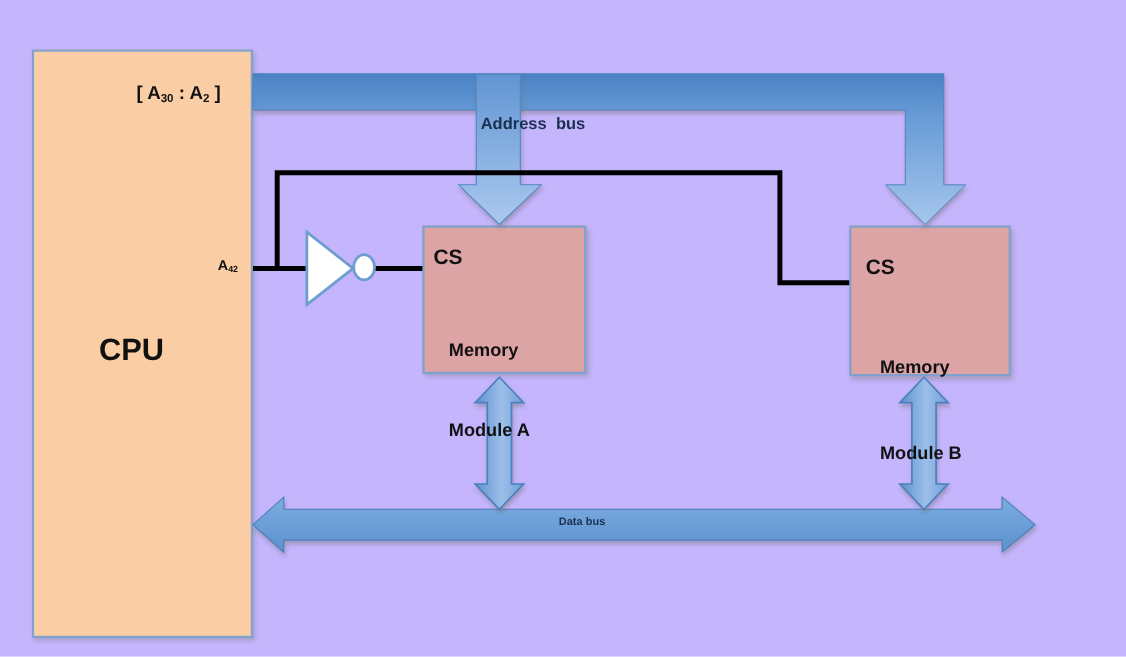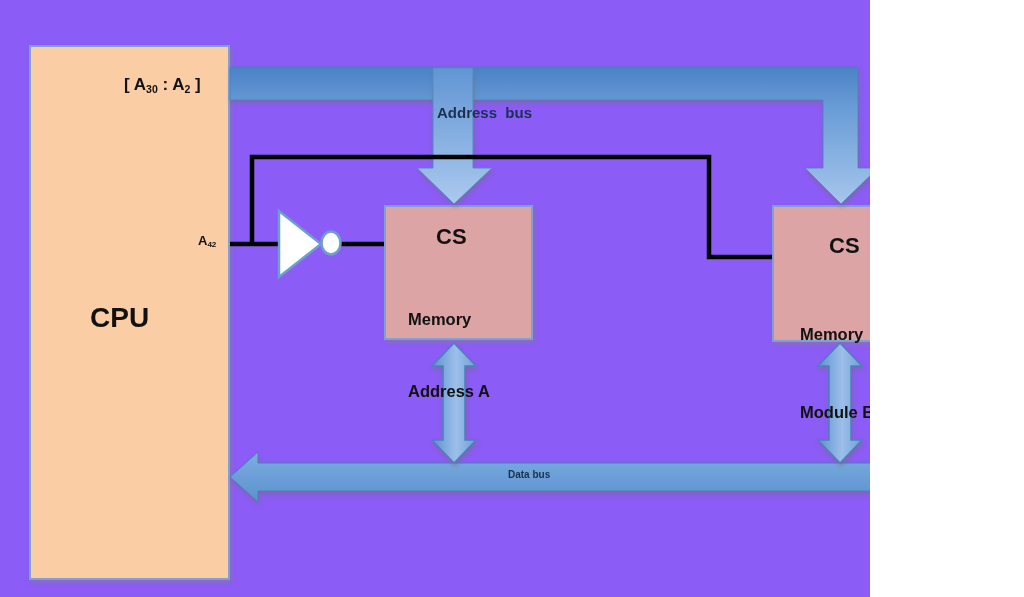--- a/index.html
+++ b/index.html
@@ -1,36 +1,36 @@
 <!DOCTYPE html>
 <html><head>
 <meta charset="utf-8">
 <style>
   html,body { margin:0; padding:0; background:#ffffff; }
   #canvas {
-    position:relative; width:870px; height:597px; background:#8b5cf6;
+    position:relative; width:1024px; height:597px; background:#c4b5fd;
     font-family:"Liberation Sans", sans-serif; overflow:hidden;
   }
   .layer { position:absolute; left:0; top:0; width:1024px; height:597px; }
   .box { position:absolute; border:2px solid #7ea1d1; box-sizing:border-box;
          box-shadow:2px 3px 4px rgba(130,130,130,0.45); }
   #cpu-box    { left:29px;  top:45px;  width:201px; height:535px; background:#fbcda4; }
   #module-a   { left:384px; top:205px; width:149px; height:135px; background:#dca4a4; }
   #module-b   { left:772px; top:205px; width:147px; height:137px; background:#dca4a4; }
   svg { position:absolute; left:0; top:0; z-index:2; }
   .boxes { z-index:1; }
   .labels { z-index:3; pointer-events:none; }
   .lbl { position:absolute; color:#111111; font-weight:bold; white-space:pre; }
   sub { font-size:0.62em; vertical-align:-0.28em; letter-spacing:0; }
   #lbl-bus-range { left:124px; top:75px;  font-size:17px; }
   #lbl-a31       { left:198px; top:233px; font-size:13px; }
   #lbl-cpu       { left:90px;  top:302px; font-size:28px; }
   #lbl-addr-bus  { left:437px; top:72px;  font-size:15px; color:#1b3050;margin-top:32px; }
   #lbl-data-bus  { left:508px; top:469px; font-size:10px; color:#1b3050; }
-  .cs-lbl  { font-size:22px;margin-left:42px; }
+  .cs-lbl  { font-size:19px; }
   .mem-lbl { font-size:16.5px; line-height:24px; }
   #lbl-cs-a  { left:394px; top:224px; }
   #lbl-mem-a { left:408px; top:259px; }
   #lbl-cs-b  { left:787px; top:233px; }
   #lbl-mem-b { left:800px; top:269px; line-height:26px; }
   .shadowed { filter: drop-shadow(1px 3px 2px rgba(110,110,110,0.45)); }
 </style>
 </head>
 <body>
 
@@ -87,21 +87,21 @@
     <div id="lbl-a31" class="lbl"><span>A</span><sub>42</sub></div>
 
     <div id="lbl-cpu" class="lbl">CPU</div>
 
     <div id="lbl-addr-bus" class="lbl">Address  bus</div>
     <div id="lbl-data-bus" class="lbl">Data bus</div>
 
     <div id="lbl-cs-a" class="lbl cs-lbl">CS</div>
     <div id="lbl-mem-a" class="lbl mem-lbl">
       <div>Memory</div>
-      <div>Address A</div>
+      <div>Module A</div>
     </div>
 
     <div id="lbl-cs-b" class="lbl cs-lbl">CS</div>
     <div id="lbl-mem-b" class="lbl mem-lbl">
       <div>Memory</div>
       <div>Module B</div>
     </div>
   </div>
 
 </div>

